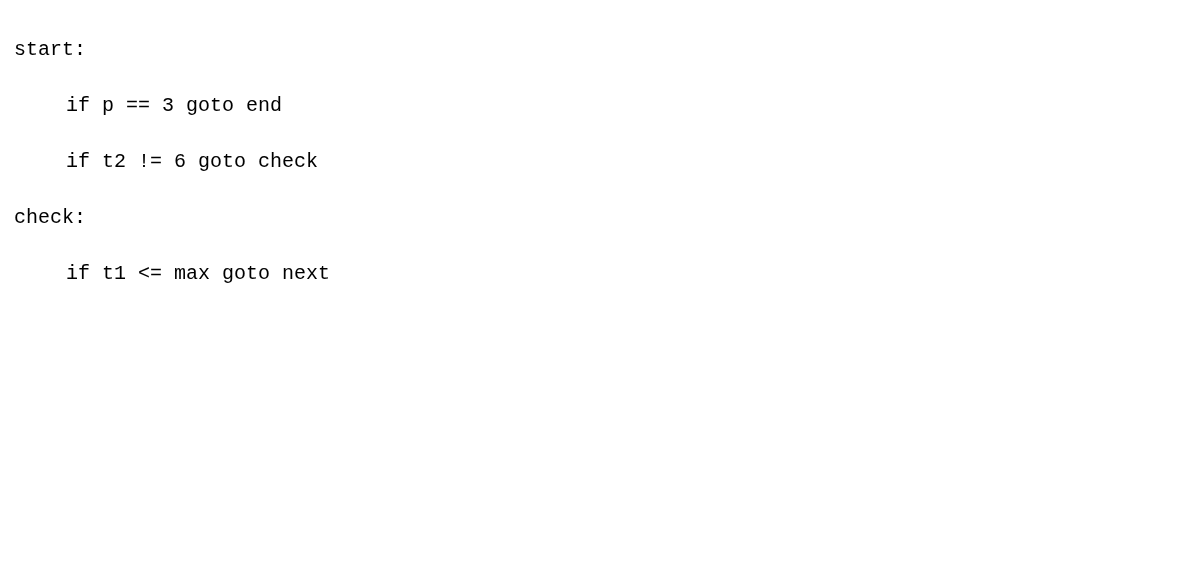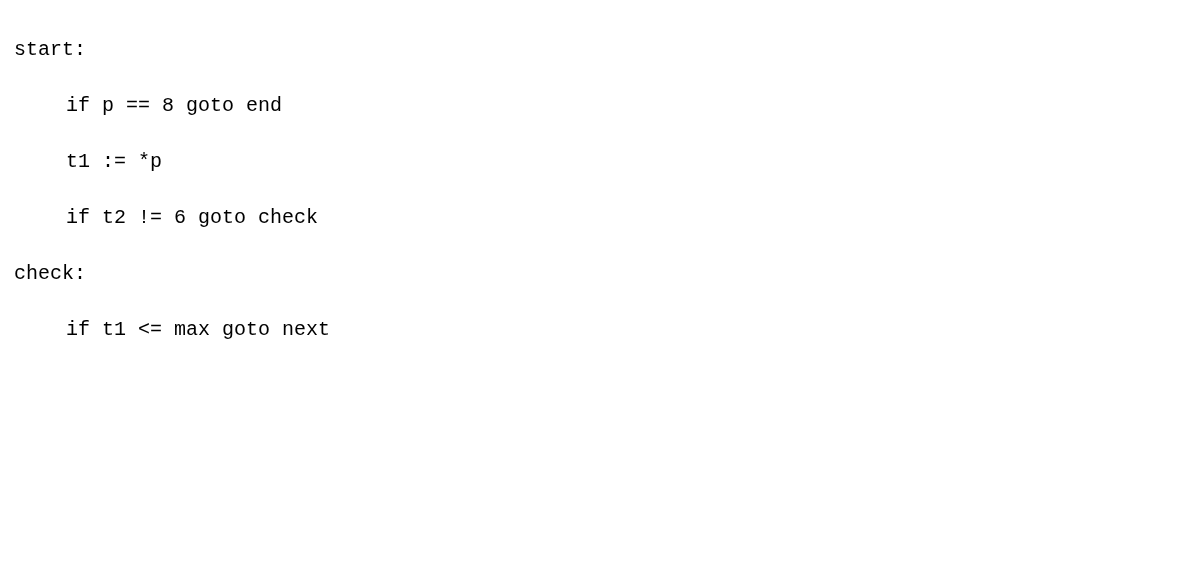--- a/index.html
+++ b/index.html
@@ -25,22 +25,21 @@
     }
     .label {
       padding-left: 0;
     }
   </style>
 </head>
 <body>
 
 <div class="code-block">
 <div class="label">start:</div>
-<div class="indent">if p == 8 goto end</div>
-<div class="indent">t1 := *p</div>
+<div class="indent">if p == 3 goto end</div>
 <div class="indent">if t2 != 6 goto check</div>
 <div class="label">check:</div>
 <div class="indent">if t1 &lt;= max goto next</div>
 
 
 
 
 
 </div>
 

